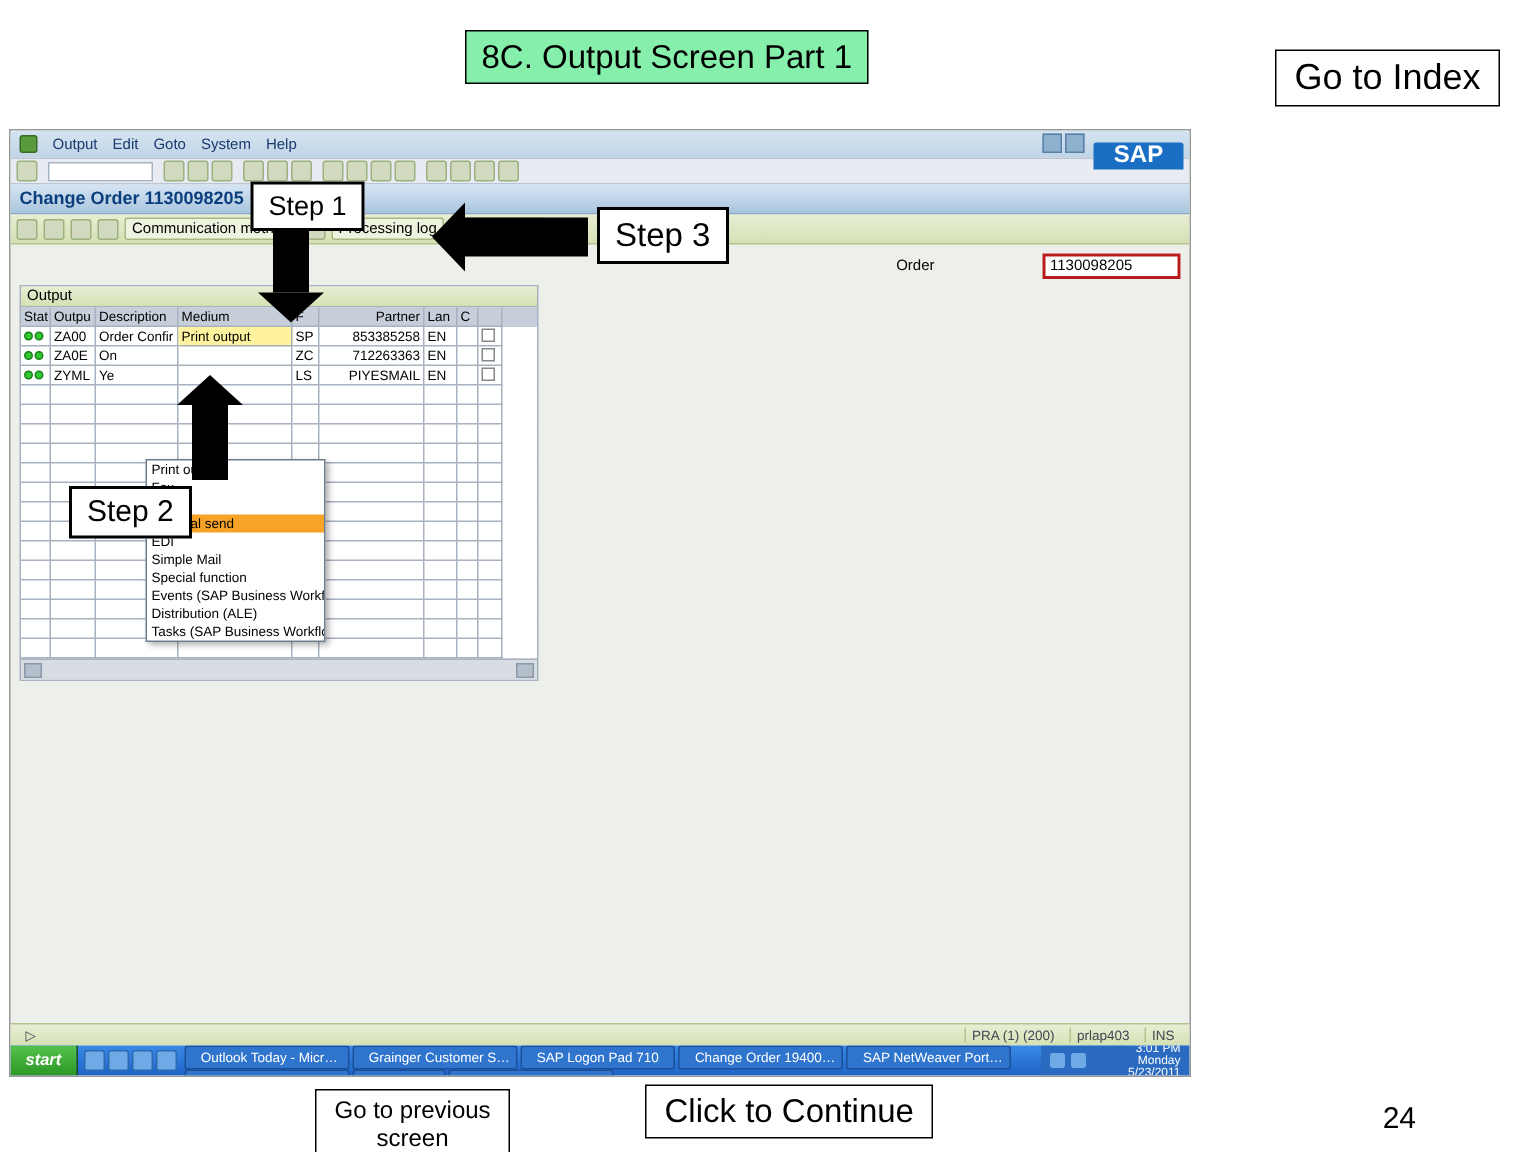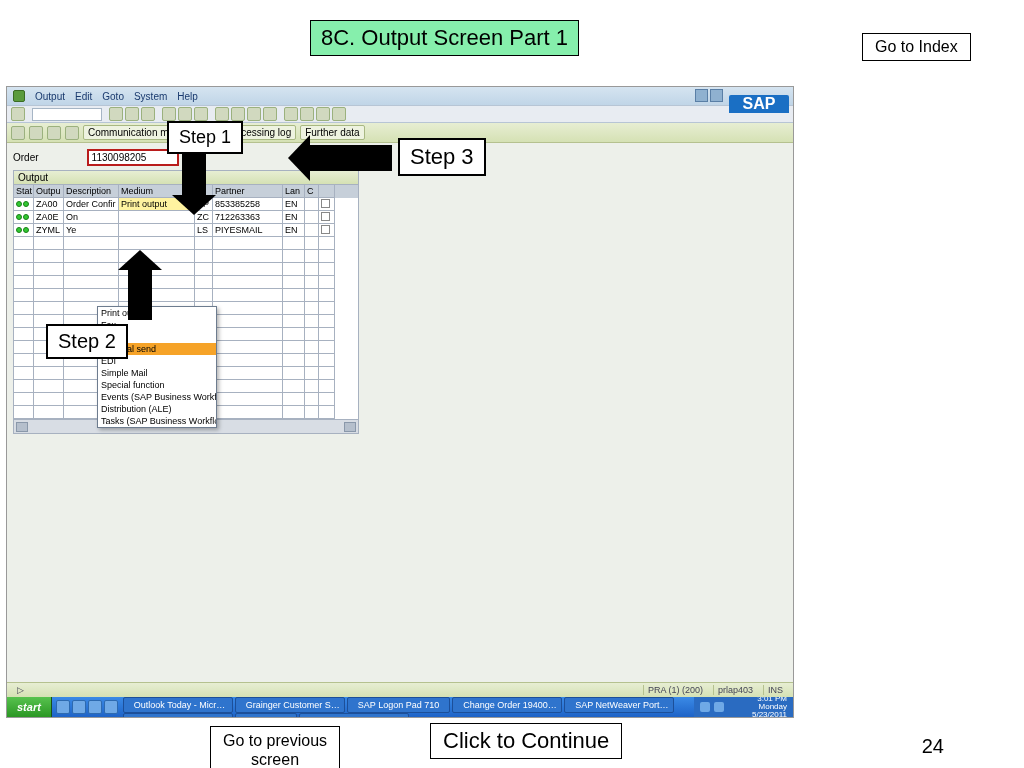--- a/index.html
+++ b/index.html
@@ -19,21 +19,21 @@
   }
   .btn-box {
     position: absolute;
     border: 1.5px solid #000;
     background: #fff;
     padding: 4px 12px;
     font-size: 20px;
     cursor: pointer;
   }
   .slide-title { left: 310px; top: 20px; }
-  .btn-index  { left: 850px; top: 33px; font-size: 16px; margin-left: 12px; }
+  .btn-index  { left: 850px; top: 33px; font-size: 24px; }
   .btn-prev   { left: 210px; top: 726px; font-size: 16px; text-align:center; line-height:1.2;}
   .btn-continue { left: 430px; top: 723px; font-size: 22px; }
   .page-num { position: absolute; right: 80px; top: 735px; font-size: 20px; }
 
   
   .sap-frame {
     position: absolute;
     left: 6px; top: 86px;
     width: 788px; height: 632px;
     border: 1px solid #999;
@@ -86,21 +86,21 @@
   }
   .sap-toolbar2 {
     height: 20px;
     background: linear-gradient(#e7eed3,#d5e1b4);
     border-bottom:1px solid #b5c18f;
     display:flex; align-items:center; padding:0 4px; gap:4px;
     font-size:10px;
   }
   .tb-btn { background:#eef3e0; border:1px solid #a8b882; padding:1px 4px; border-radius:2px; cursor:pointer; }
   .sap-body { padding:2px 6px; }
-  .order-line { display:flex; align-items:center; gap:0; margin:4px 0; font-size:10px;}
+  .order-line { display:flex; align-items:center; gap:24px; margin:4px 0; font-size:10px;justify-content:flex-end;}
   .order-field { background:#fff; border:2px solid #b91c1c; padding:1px 3px; width:92px;margin-left:48px; }
   .output-section {
     margin-top:4px;
     border:1px solid #a7b1c0;
     width: 346px;
     background:#f0f1ee;
   }
   .output-header {
     background: linear-gradient(#e7eed3,#d5e1b4);
     padding:1px 4px; font-size:10px; border-bottom:1px solid #a7b1c0;
@@ -110,21 +110,21 @@
     background:#c6cfd9;
     font-size:9px;
   }
   .grid-hdr div, .grid-row > div {
     border-right:1px solid #a7b1c0;
     border-bottom:1px solid #a7b1c0;
     padding:1px 2px;
     overflow:hidden; white-space:nowrap;
   }
   .c-stat{width:20px;} .c-out{width:30px;} .c-desc{width:55px;}
-  .c-med{width:76px;} .c-func{width:18px;} .c-part{width:70px;}
+  .c-med{width:76px;} .c-func{width:18px;} .c-part{width:70px;text-align:right;}
   .c-lan{width:22px;} .c-c{width:14px;} .c-chk{width:16px;}
   .grid-row { display:flex; background:#fff; font-size:9px; height:13px; }
   .status-light { display:inline-block; width:6px;height:6px;border-radius:3px; background:#32c832; margin-right:1px; border:1px solid #188018;}
   .row-yellow { background:#fff3a0; }
   .dropdown {
     position:absolute;
     left:90px; top:219px;
     width:120px;
     background:#fff;
     border:1px solid #6d7c8f;
@@ -257,20 +257,21 @@
     <div class="tb-ico"></div>
     <div class="tb-ico"></div>
     <div class="tb-ico"></div>
     <div class="tb-sep"></div>
     <div class="tb-ico"></div>
     <div class="tb-ico"></div>
     <div class="tb-ico"></div>
     <div class="tb-ico"></div>
   </div>
 
+  <div class="sap-title">Change Order 1130098205</div>
 
   <div class="sap-toolbar2">
     <div class="tb-ico"></div>
     <div class="tb-ico"></div>
     <div class="tb-ico"></div>
     <div class="tb-ico"></div>
     <div class="tb-btn">Communication method</div>
     <div class="tb-ico"></div>
     <div class="tb-btn">Processing log</div>
     <div class="tb-btn">Further data</div>

